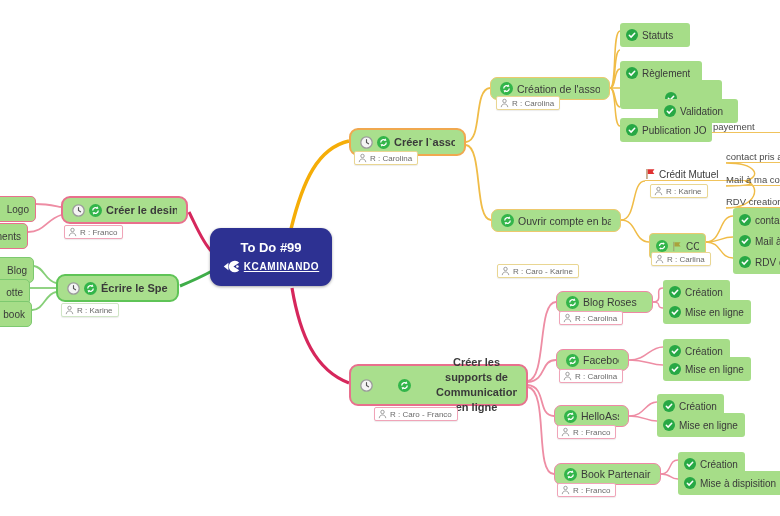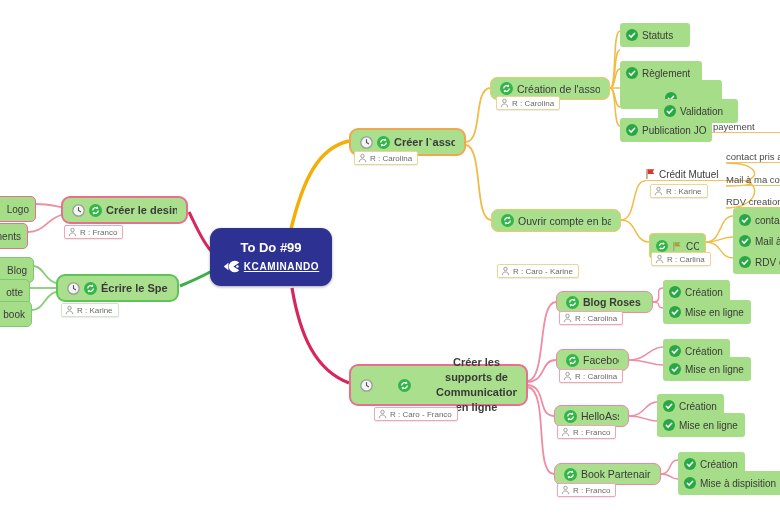--- a/index.html
+++ b/index.html
@@ -337,21 +337,21 @@
   <span class="lbl" style="white-space:normal;text-align:center;line-height:1.35;width:135px;">Créer les supports de Communication en ligne</span>
 </div>
 <div class="rlabel pink" style="left:374px;top:407px;">
   <svg class="ic" width="9" height="10" viewBox="0 0 12 13">
     <circle cx="6" cy="3.8" r="2.3" fill="none" stroke="#8b8b8b" stroke-width="1.1"></circle>
     <path d="M1.6 12c.4-2.8 2.1-4.2 4.4-4.2s4 1.4 4.4 4.2" fill="none" stroke="#8b8b8b" stroke-width="1.1"></path>
   </svg>
   <span>R : Caro - Franco</span>
 </div>
 
-<div class="node sub" style="left:556px;top:291px;width:97px;height:22px;border:1.5px solid #ef87a5;font-weight:bold;">
+<div class="node sub" style="left:556px;top:291px;width:97px;height:22px;border:1.5px solid #ef87a5;">
   <svg class="ic" width="13" height="13" viewBox="0 0 16 16">
     <circle cx="8" cy="8" r="8" fill="#33b54a"></circle>
     <path d="M4.6 8a3.4 3.4 0 0 1 5.8-2.4" stroke="#fff" stroke-width="1.6" fill="none"></path>
     <path d="M11.4 8a3.4 3.4 0 0 1-5.8 2.4" stroke="#fff" stroke-width="1.6" fill="none"></path>
     <path d="M10 2.9l1.8 2.5-2.9.4z" fill="#fff"></path>
         <path d="M6 13.1l-1.8-2.5 2.9-.4z" fill="#fff"></path>
   </svg>
   <span class="lbl">Blog Roses</span>
 </div>
 <div class="rlabel pink" style="left:559px;top:311px;">

